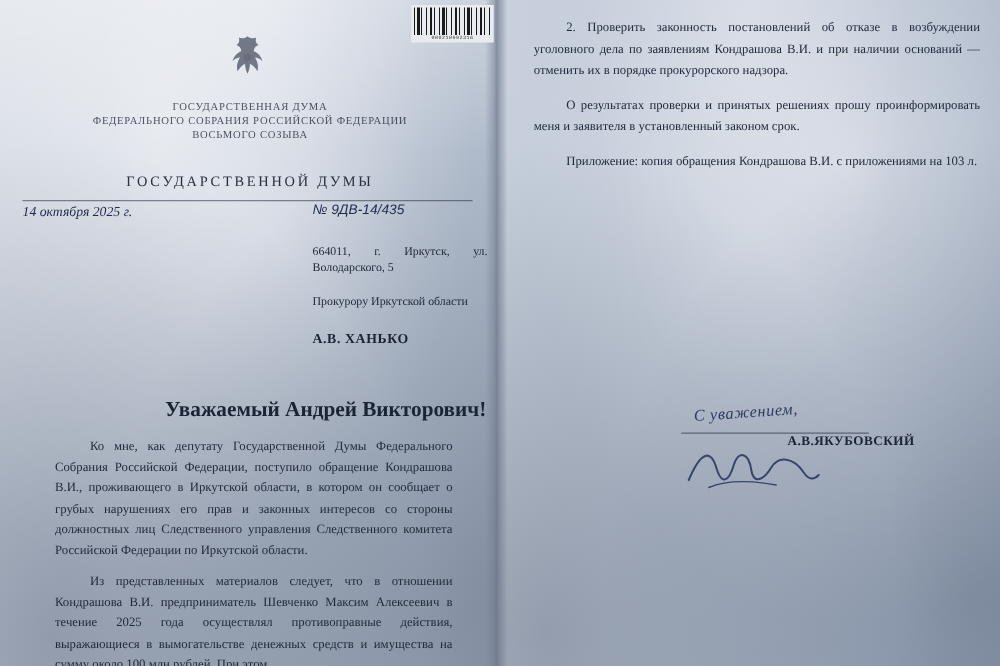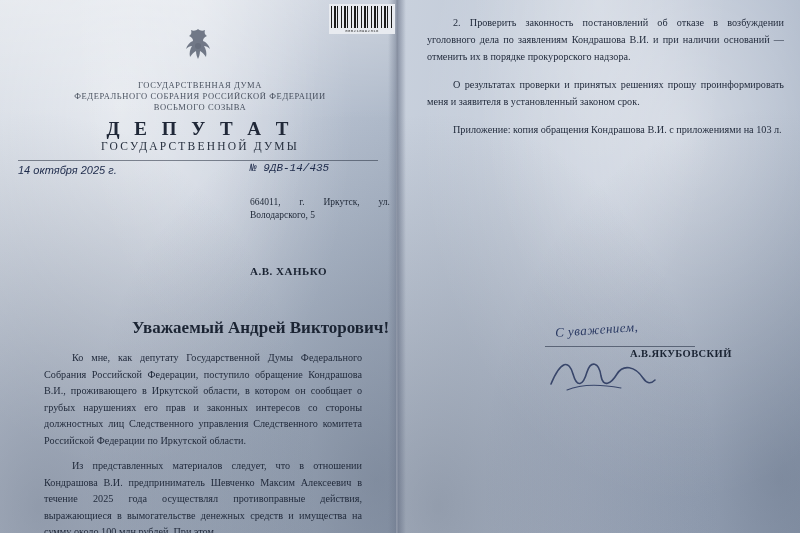--- a/index.html
+++ b/index.html
@@ -22,20 +22,21 @@
     top: 0;
     height: 533px;
     overflow: hidden;
   }
   .sheet-left {
     left: 0;
     width: 396px;
     background:
       radial-gradient(ellipse at 30% 20%, rgba(255,255,255,0.55), rgba(255,255,255,0) 60%),
       linear-gradient(115deg, #d3d9e2 0%, #c6cedb 25%, #bcc5d4 48%, #aeb9c9 70%, #9aa6b8 100%);
+    padding-left: 28px;
   }
   .sheet-right {
     left: 398px;
     width: 402px;
     background:
       radial-gradient(ellipse at 70% 25%, rgba(255,255,255,0.45), rgba(255,255,255,0) 65%),
       linear-gradient(100deg, #c9d1dd 0%, #c0c9d7 30%, #b5bfd0 55%, #a7b3c6 78%, #97a4b8 100%);
   }
   .gutter {
     position: absolute;
@@ -138,30 +139,30 @@
     left: 18px;
     top: 160px;
     width: 360px;
     height: 1px;
     background: rgba(40,50,66,0.55);
   }
   .date-line {
     position: absolute;
     top: 164px;
     left: 18px;
-    font-family: Liberation Sans, sans-serif;
+    font-family: Liberation Serif, serif;
     font-size: 11px;
     color: #1d2a4a;
     font-style: italic;
   }
   .num-line {
     position: absolute;
     top: 162px;
     left: 250px;
-    font-family: Liberation Mono, monospace;
+    font-family: Liberation Sans, sans-serif;
     font-size: 11px;
     color: #1d2a4a;
     font-style: italic;
   }
   .addr {
     position: absolute;
     top: 196px;
     left: 250px;
     width: 140px;
     font-size: 9.5px;
@@ -282,26 +283,26 @@
     <svg class="emblem" viewBox="0 0 34 44">
       <g fill="#3a4356" opacity="0.9">
         <path d="M17 3 c-2 2 -5 2 -7 1 c1 3 0 5 -2 6 c3 1 4 3 4 5 c-3 1 -6 4 -7 8 c2 -2 4 -3 6 -3 c-2 3 -3 7 -2 11 c2 -3 4 -5 6 -6 c0 3 1 6 2 8 c1 -2 2 -5 2 -8 c2 1 4 3 6 6 c1 -4 0 -8 -2 -11 c2 0 4 1 6 3 c-1 -4 -4 -7 -7 -8 c0 -2 1 -4 4 -5 c-2 -1 -3 -3 -2 -6 c-2 1 -5 1 -7 -1 z"></path>
         <circle cx="17" cy="20" r="3" fill="#2c3547"></circle>
       </g>
     </svg>
 
     <div class="org" style="white-space:pre-line;">ГОСУДАРСТВЕННАЯ ДУМА
 ФЕДЕРАЛЬНОГО СОБРАНИЯ РОССИЙСКОЙ ФЕДЕРАЦИИ
 ВОСЬМОГО СОЗЫВА</div>
-    <div class="deputat">Д Е П У Т А Т</div>
     <div class="deputat-sub">ГОСУДАРСТВЕННОЙ ДУМЫ</div>
     <div class="rule"></div>
     <div class="date-line">14 октября 2025 г.</div>
     <div class="num-line">№ 9ДВ-14/435</div>
     <div class="addr">664011, г. Иркутск, ул. Володарского, 5</div>
+    <div class="addressee">Прокурору Иркутской области</div>
     <div class="addressee-name">А.В. ХАНЬКО</div>
     <div class="salutation">Уважаемый Андрей Викторович!</div>
 
     <div class="body-left">
       <p>Ко мне, как депутату Государственной Думы Федерального Собрания Российской Федерации, поступило обращение Кондрашова В.И., проживающего в Иркутской области, в котором он сообщает о грубых нарушениях его прав и законных интересов со стороны должностных лиц Следственного управления Следственного комитета Российской Федерации по Иркутской области.</p>
       <p>Из представленных материалов следует, что в отношении Кондрашова В.И. предприниматель Шевченко Максим Алексеевич в течение 2025 года осуществлял противоправные действия, выражающиеся в вымогательстве денежных средств и имущества на сумму около 100 млн рублей. При этом,</p>
     </div>
   </div>
 
   <div class="sheet sheet-right">

